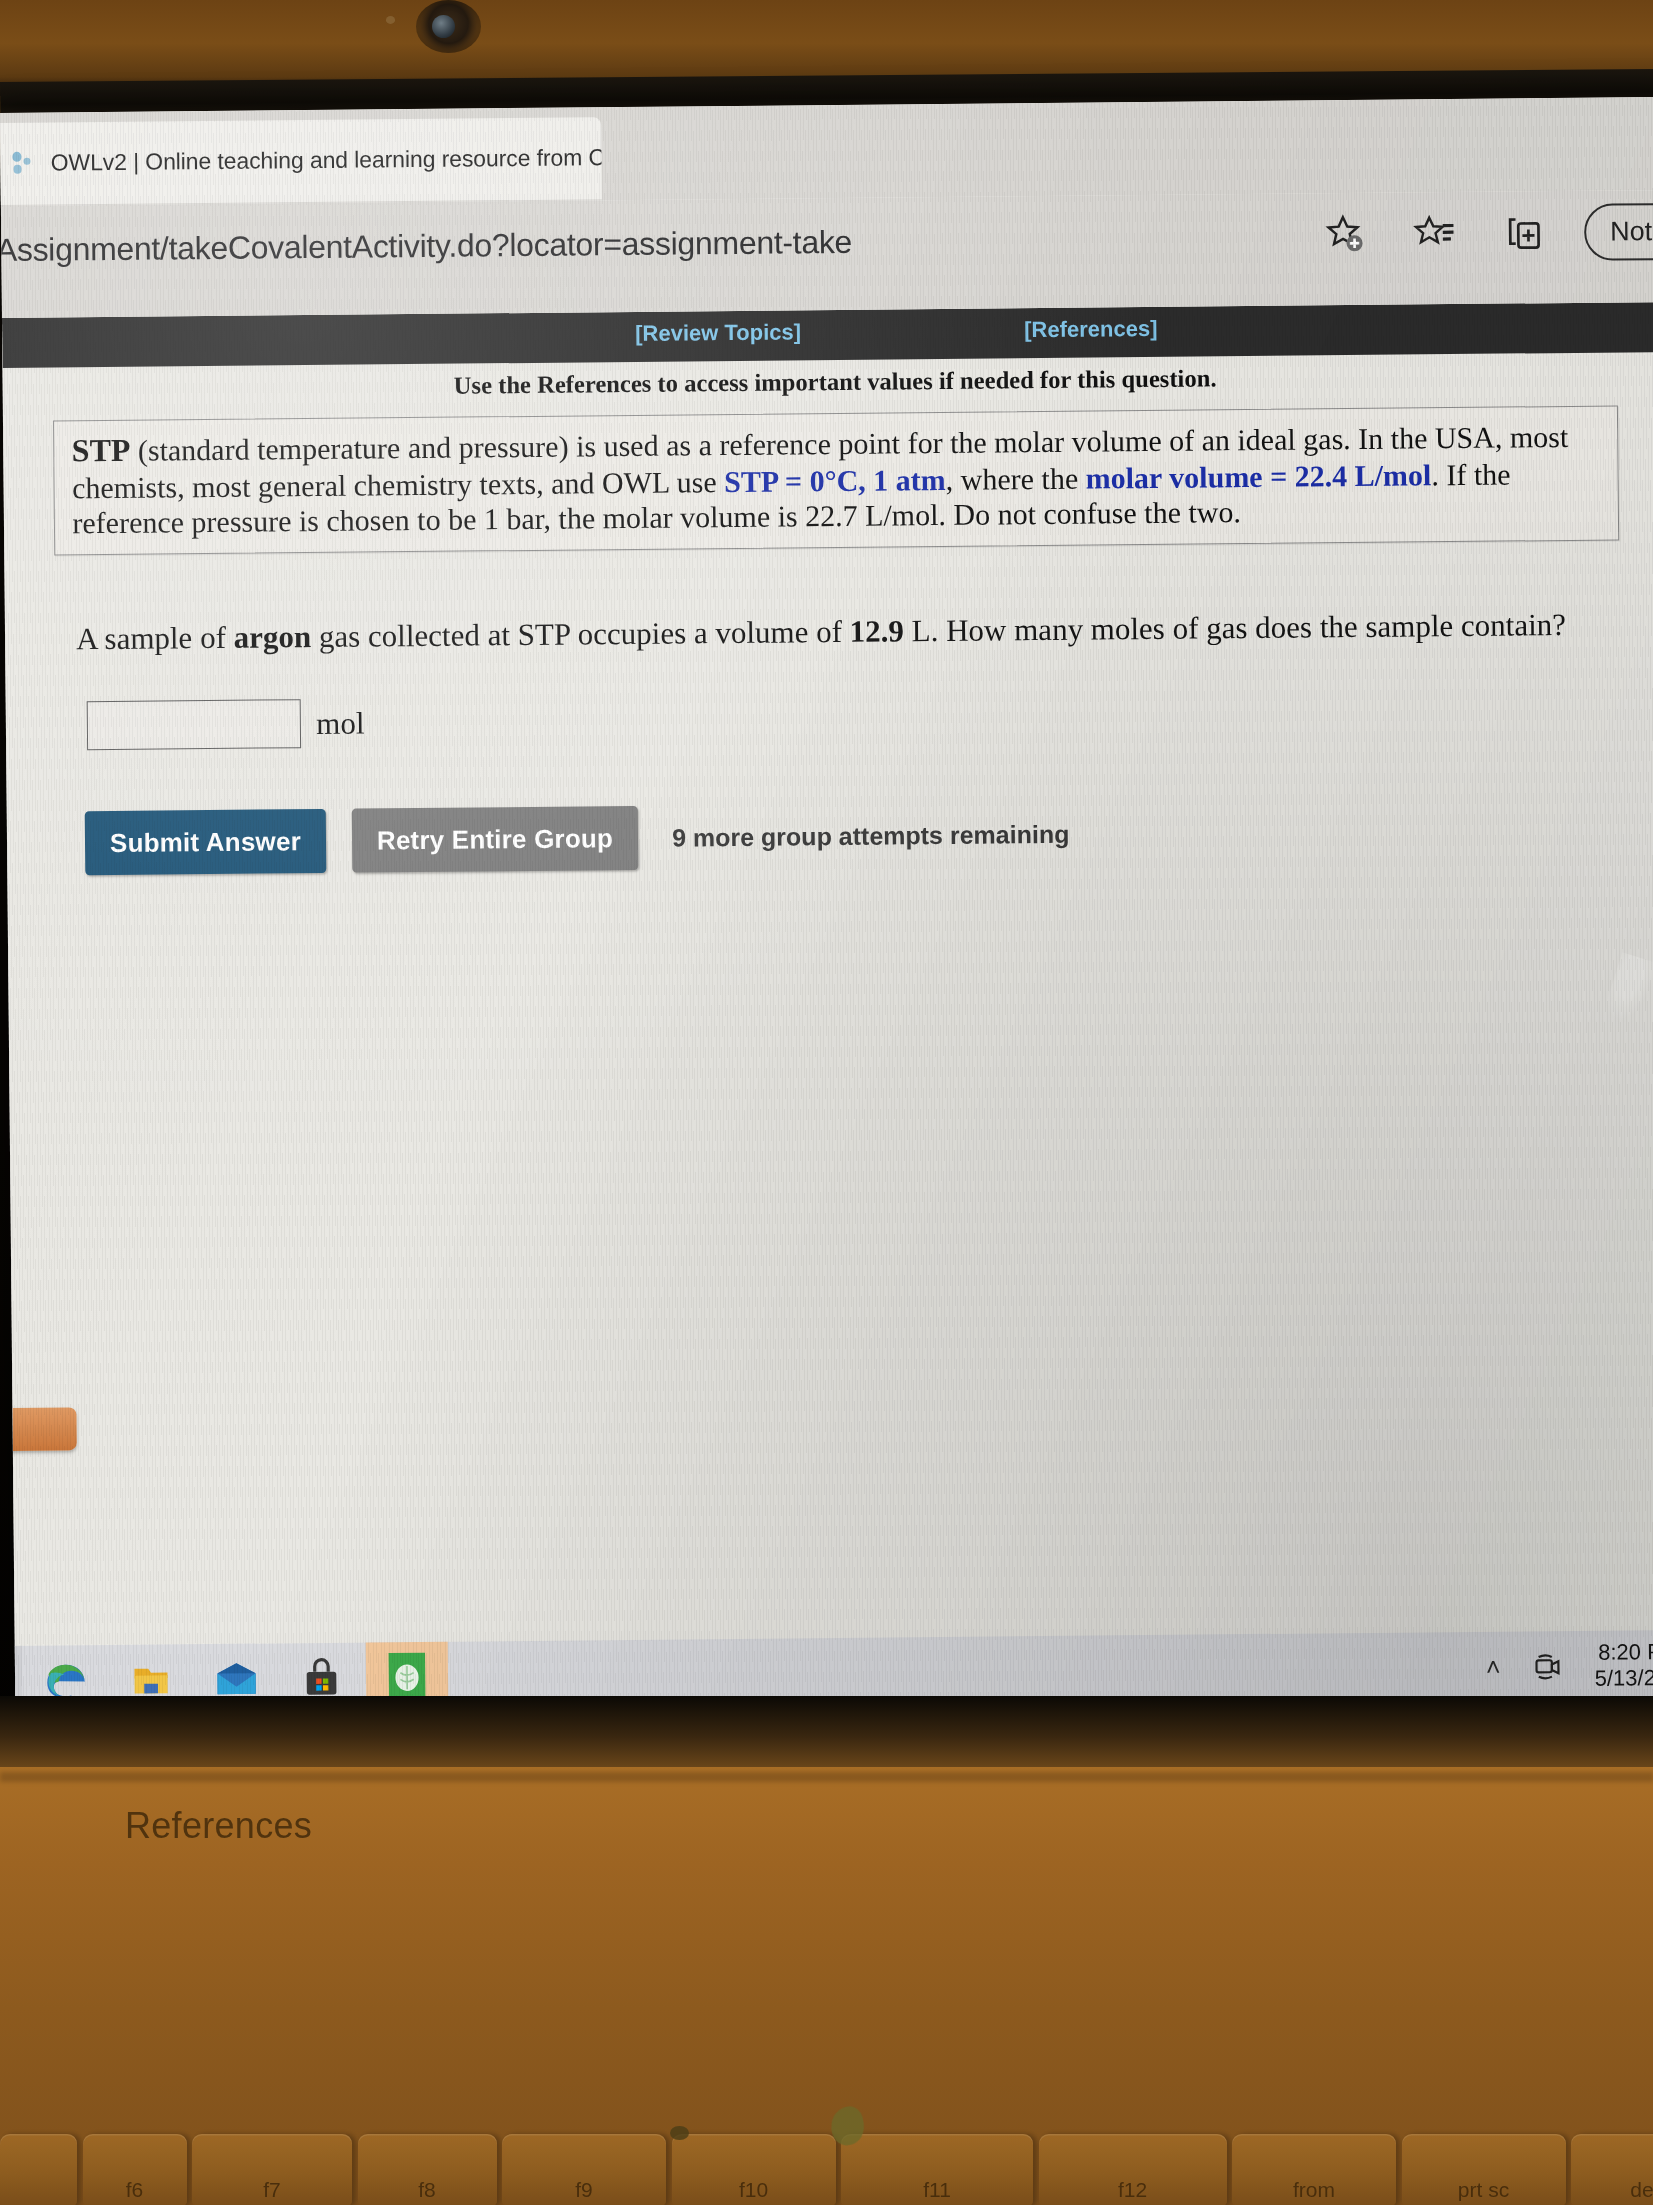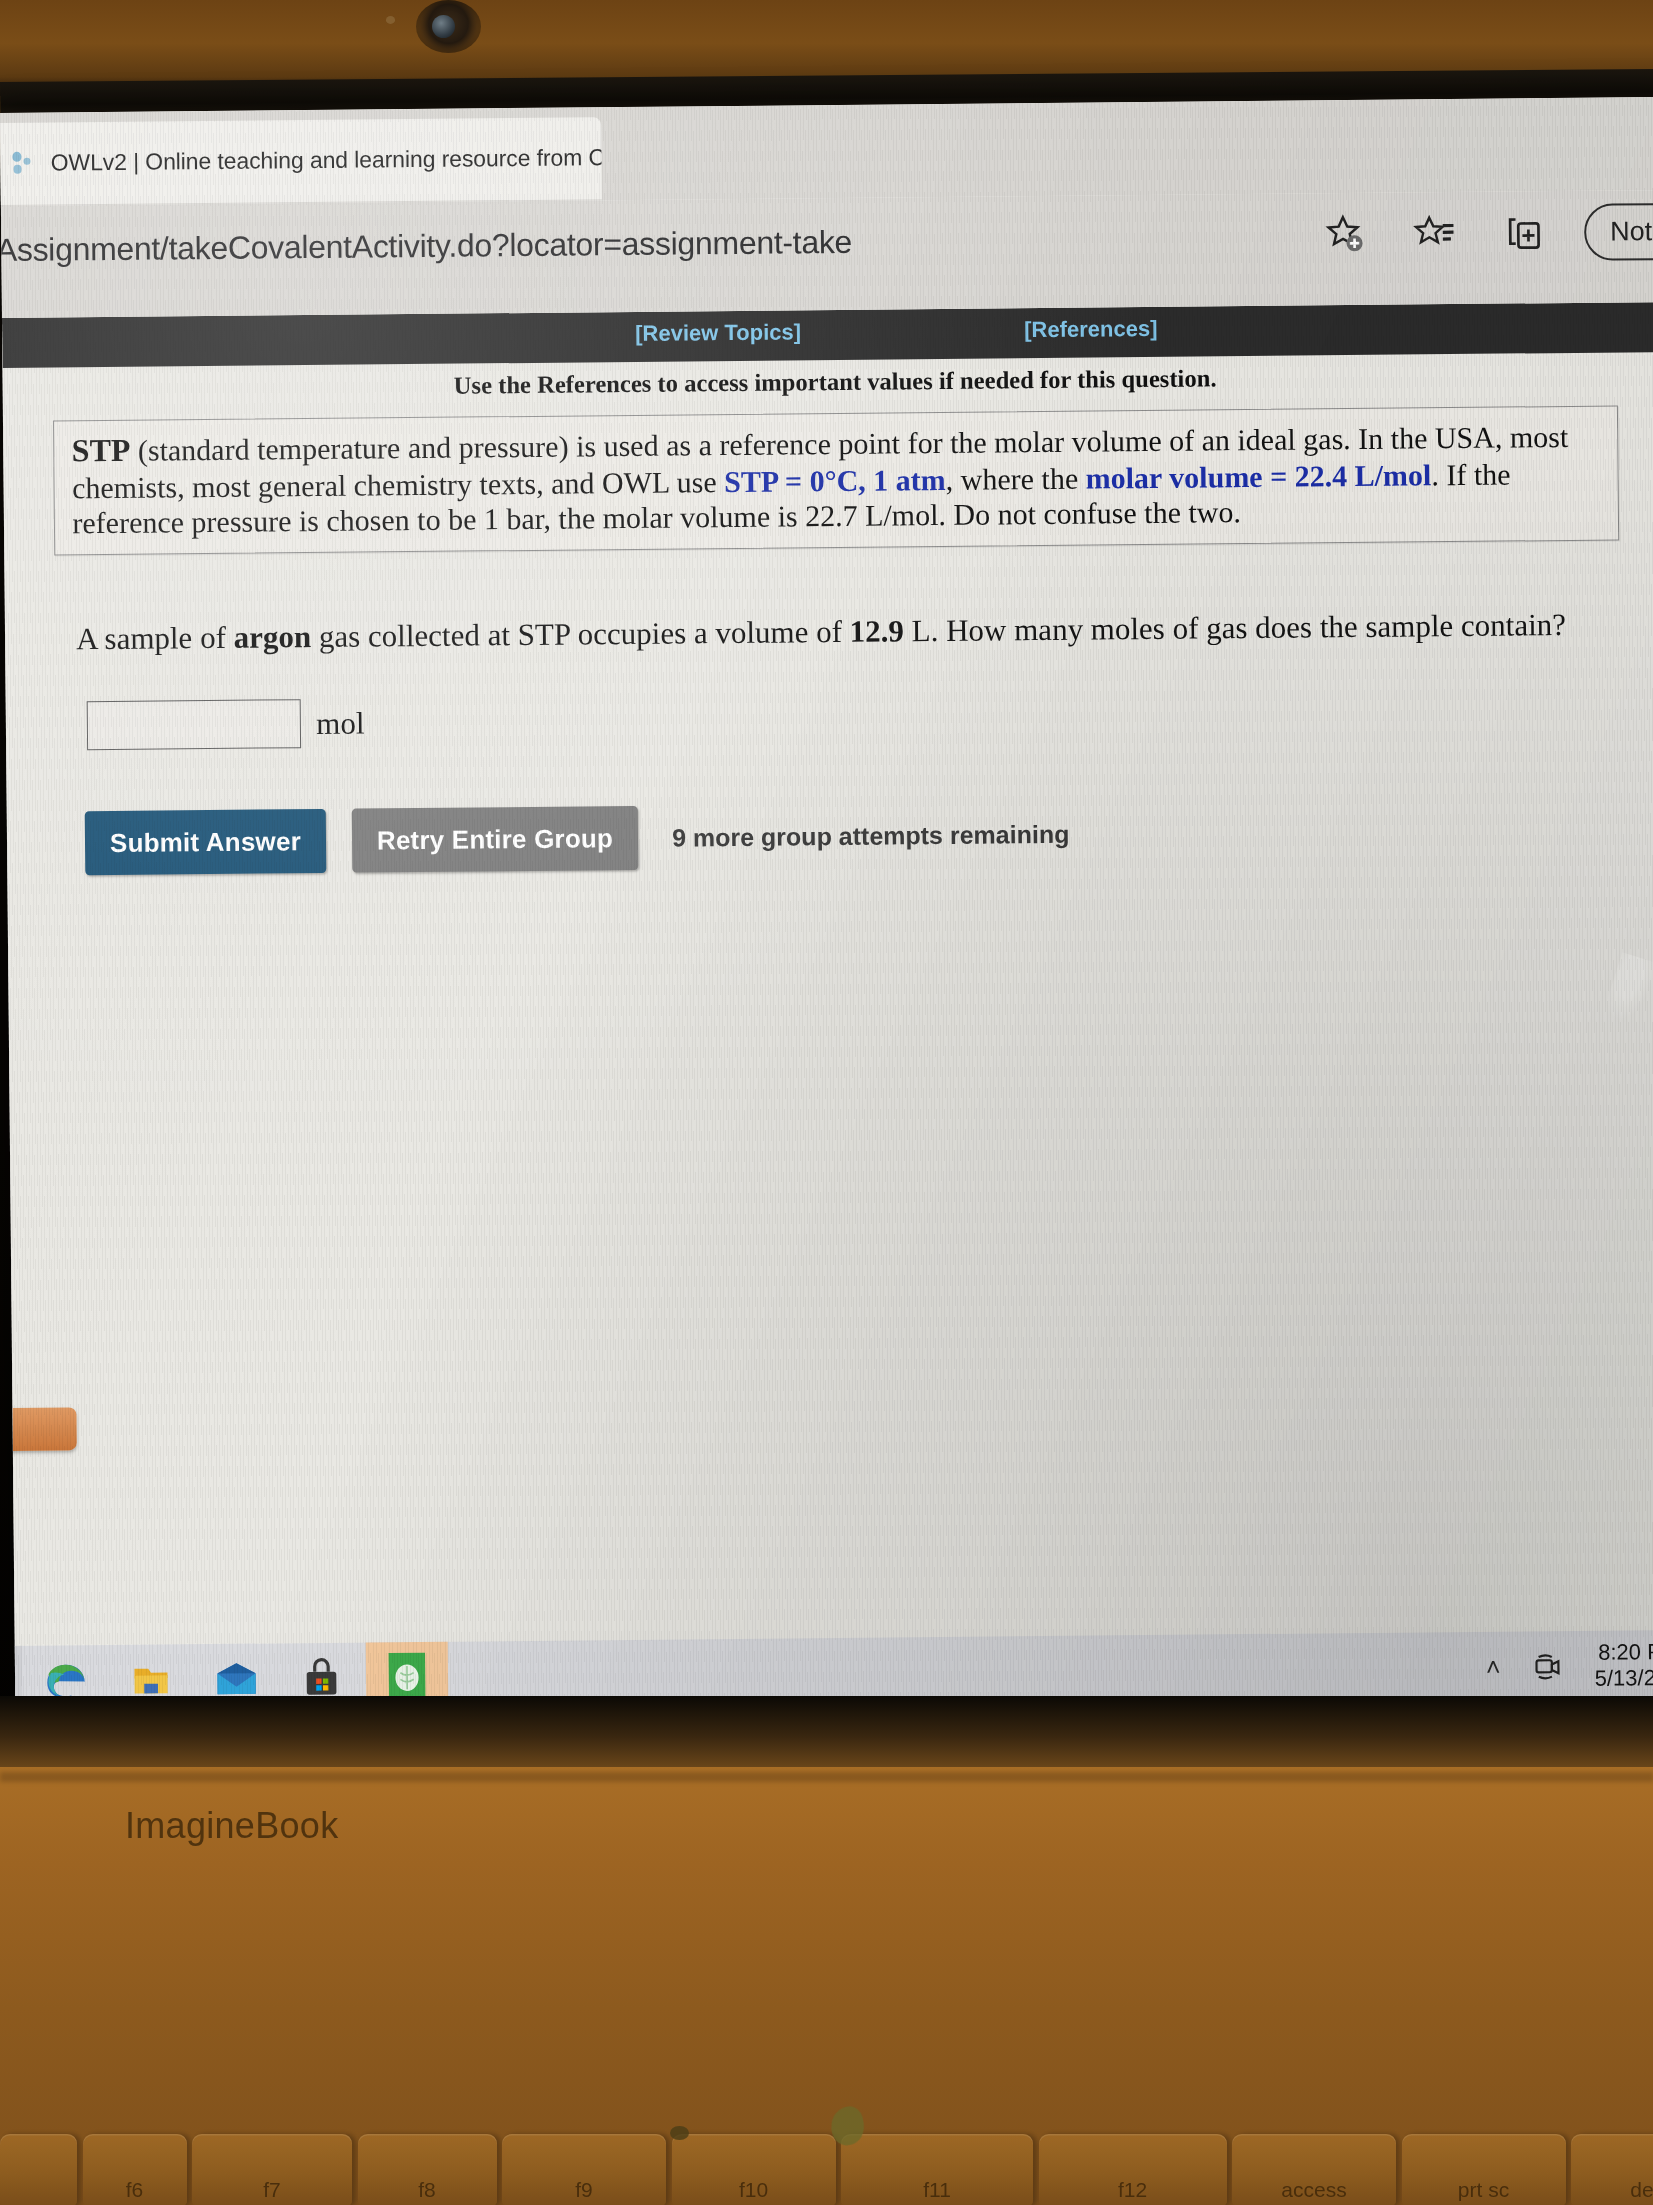--- a/index.html
+++ b/index.html
@@ -288,28 +288,28 @@
       <div class="key" style="width:164px">
           <span>f10</span>
         </div>
       <div class="key" style="width:192px">
           <span>f11</span>
         </div>
       <div class="key" style="width:188px">
           <span>f12</span>
         </div>
       <div class="key" style="width:164px">
-          <span>access</span>
+          <span>from</span>
         </div>
       <div class="key" style="width:164px">
           <span>prt sc</span>
         </div>
       <div class="key" style="width:164px">
           <span>delet</span>
         </div>
       <div class="leaf"></div>
       <div class="crumb"></div>
     </div>
   </div>
   <div class="hinge"></div>
-  <div class="brand">ImagineBook</div>
+  <div class="brand">References</div>
 </div>
 
 
 </body></html>

